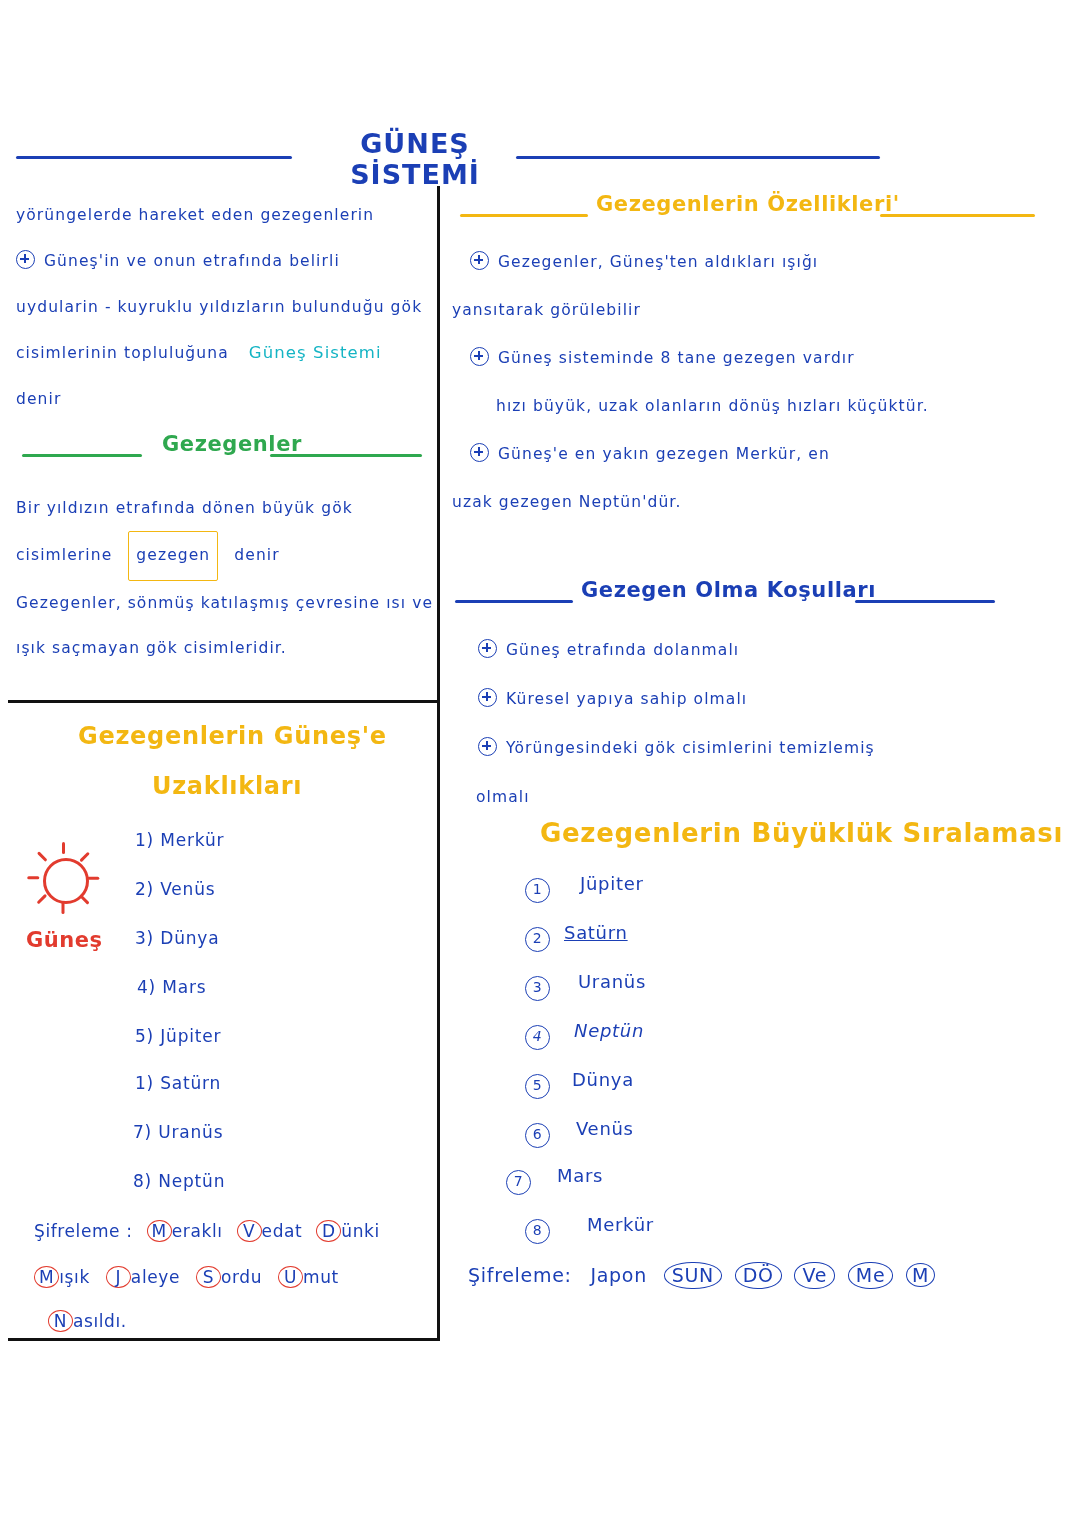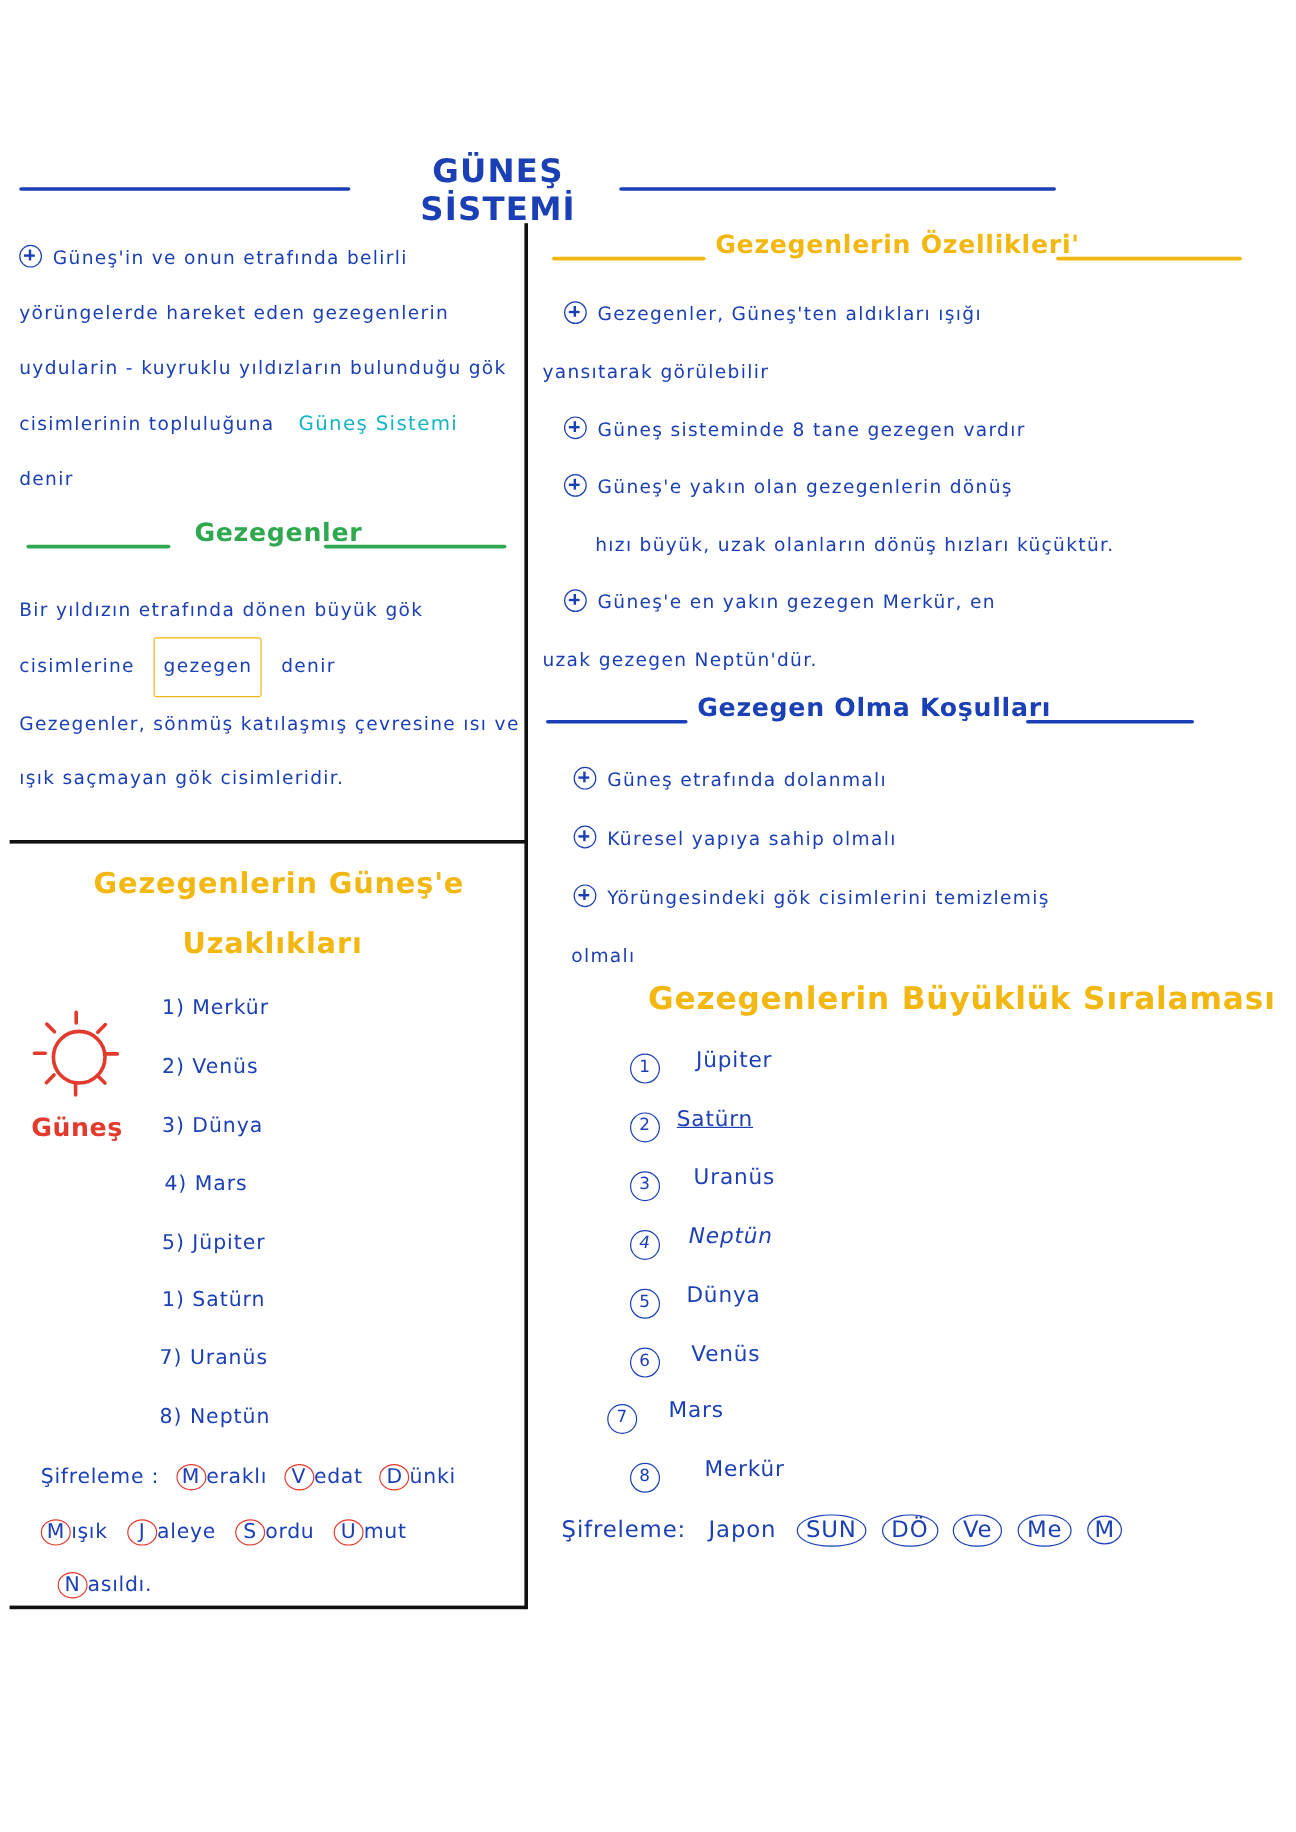--- a/index.html
+++ b/index.html
@@ -240,24 +240,24 @@
     <div class="rule left"></div>
     <div class="rule right"></div>
     <div id="doc-title" class="hw">GÜNEŞ SİSTEMİ</div>
   </div>
 
   <div class="v-divider"></div>
   <div class="h-divider"></div>
   <div class="h-divider2"></div>
 
   <div class="para hw blue" style="left:16px; top:192px; width:420px;">
+    <div class="line">yörüngelerde hareket eden gezegenlerin</div>
     <div class="line">
       <span class="plus"></span><span>Güneş'in ve onun etrafında belirli</span>
     </div>
-    <div class="line">yörüngelerde hareket eden gezegenlerin</div>
     <div class="line">uydularin - kuyruklu yıldızların bulunduğu gök</div>
     <div class="line">
       <span>cisimlerinin topluluğuna</span>
       <span class="teal" style="margin-left:14px; font-size:16.5px;">Güneş Sistemi</span>
     </div>
     <div class="line">denir</div>
   </div>
 
   <div class="sect" style="left:22px; top:432px; width:400px;">
     <div class="rule" style="left:0; width:120px; background:#2fa84f;"></div>
@@ -324,23 +324,20 @@
   </div>
 
   <div class="para hw blue" style="left:470px; top:238px; width:590px; line-height:48px;">
     <div class="line">
       <span class="plus"></span><span>Gezegenler, Güneş'ten aldıkları ışığı</span>
     </div>
     <div class="line" style="margin-left:-18px;">yansıtarak görülebilir</div>
     <div class="line">
       <span class="plus"></span><span>Güneş sisteminde 8 tane gezegen vardır</span>
     </div>
-    <div class="line">
-      <span class="plus"></span><span>Güneş'e yakın olan gezegenlerin dönüş</span>
-    </div>
     <div class="line" style="margin-left:26px;">hızı büyük, uzak olanların dönüş hızları küçüktür.</div>
     <div class="line">
       <span class="plus"></span><span>Güneş'e en yakın gezegen Merkür, en</span>
     </div>
     <div class="line" style="margin-left:-18px;">uzak gezegen Neptün'dür.</div>
   </div>
 
   <div class="sect" style="left:455px; top:578px; width:585px;">
     <div class="rule" style="left:0; width:118px; background:#1b3fb5;"></div>
     <div class="rule" style="left:400px; width:140px; background:#1b3fb5;"></div>

